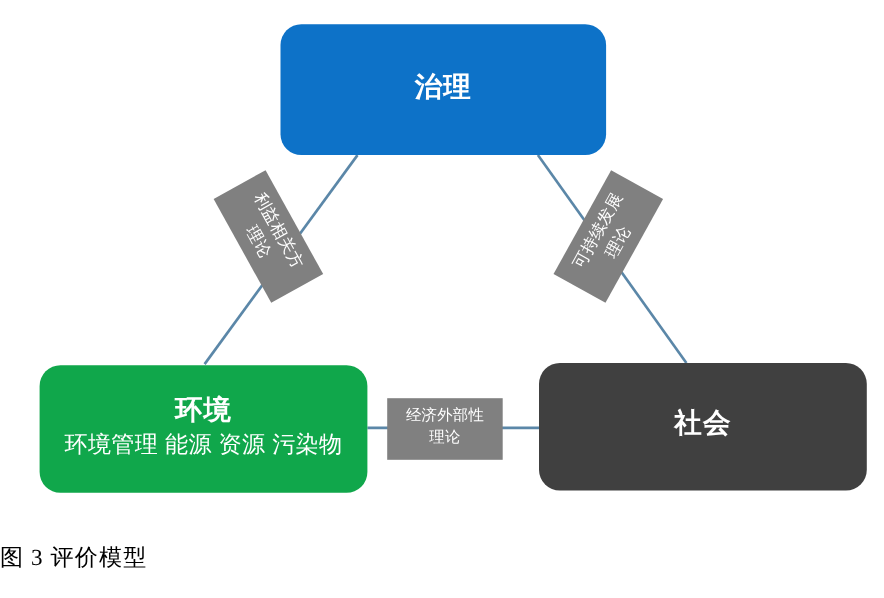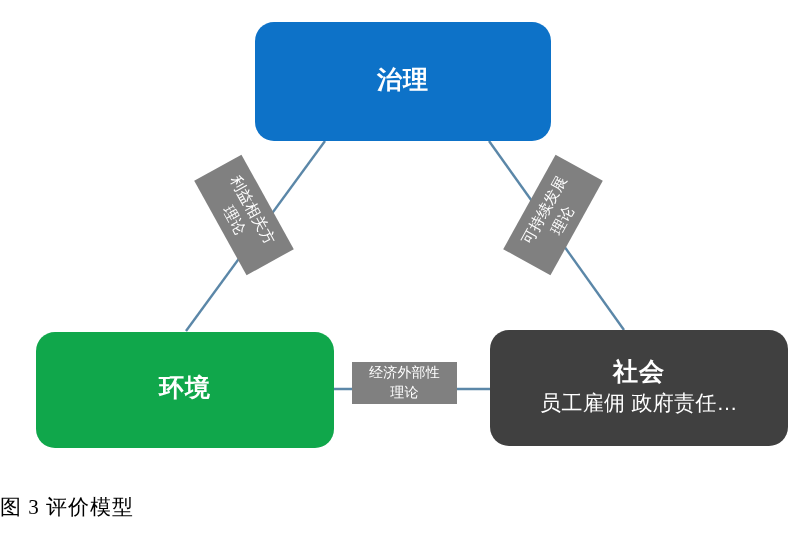--- a/index.html
+++ b/index.html
@@ -112,21 +112,22 @@
     top: 188px;
     width: 108px;
     height: 54px;
     transform: rotate(-61deg);
     transform-origin: 50% 50%;
   }
   #theory-externality {
     left: 352px;
     top: 362px;
     width: 105px;
-    height: 42px;
+    height: 56px;
+    font-family: Liberation Mono, monospace;
   }
   #theory-externality .theory-line {
     font-size: 14px;
   }
 
   
   #figure-caption {
     position: absolute;
     left: 0;
     top: 493px;
@@ -148,25 +149,25 @@
     <line x1="489" y1="141" x2="624" y2="330" stroke="#5B87A8" stroke-width="2.4"></line>
     <line x1="334" y1="389" x2="490" y2="389" stroke="#5B87A8" stroke-width="2.4"></line>
   </svg>
 
   <div class="pillar" id="box-governance">
     <div class="pillar-title">治理</div>
   </div>
 
   <div class="pillar" id="box-environment">
     <div class="pillar-title">环境</div>
+    <div class="pillar-line">环境管理 能源 资源 污染物</div>
   </div>
 
   <div class="pillar" id="box-society">
     <div class="pillar-title">社会</div>
-    <div class="pillar-line">员工雇佣 政府责任…</div>
   </div>
 
   <div class="theory" id="theory-stakeholder">
     <div class="theory-line">利益相关方</div>
     <div class="theory-line">理论</div>
   </div>
 
   <div class="theory" id="theory-sustainable">
     <div class="theory-line">可持续发展</div>
     <div class="theory-line">理论</div>

